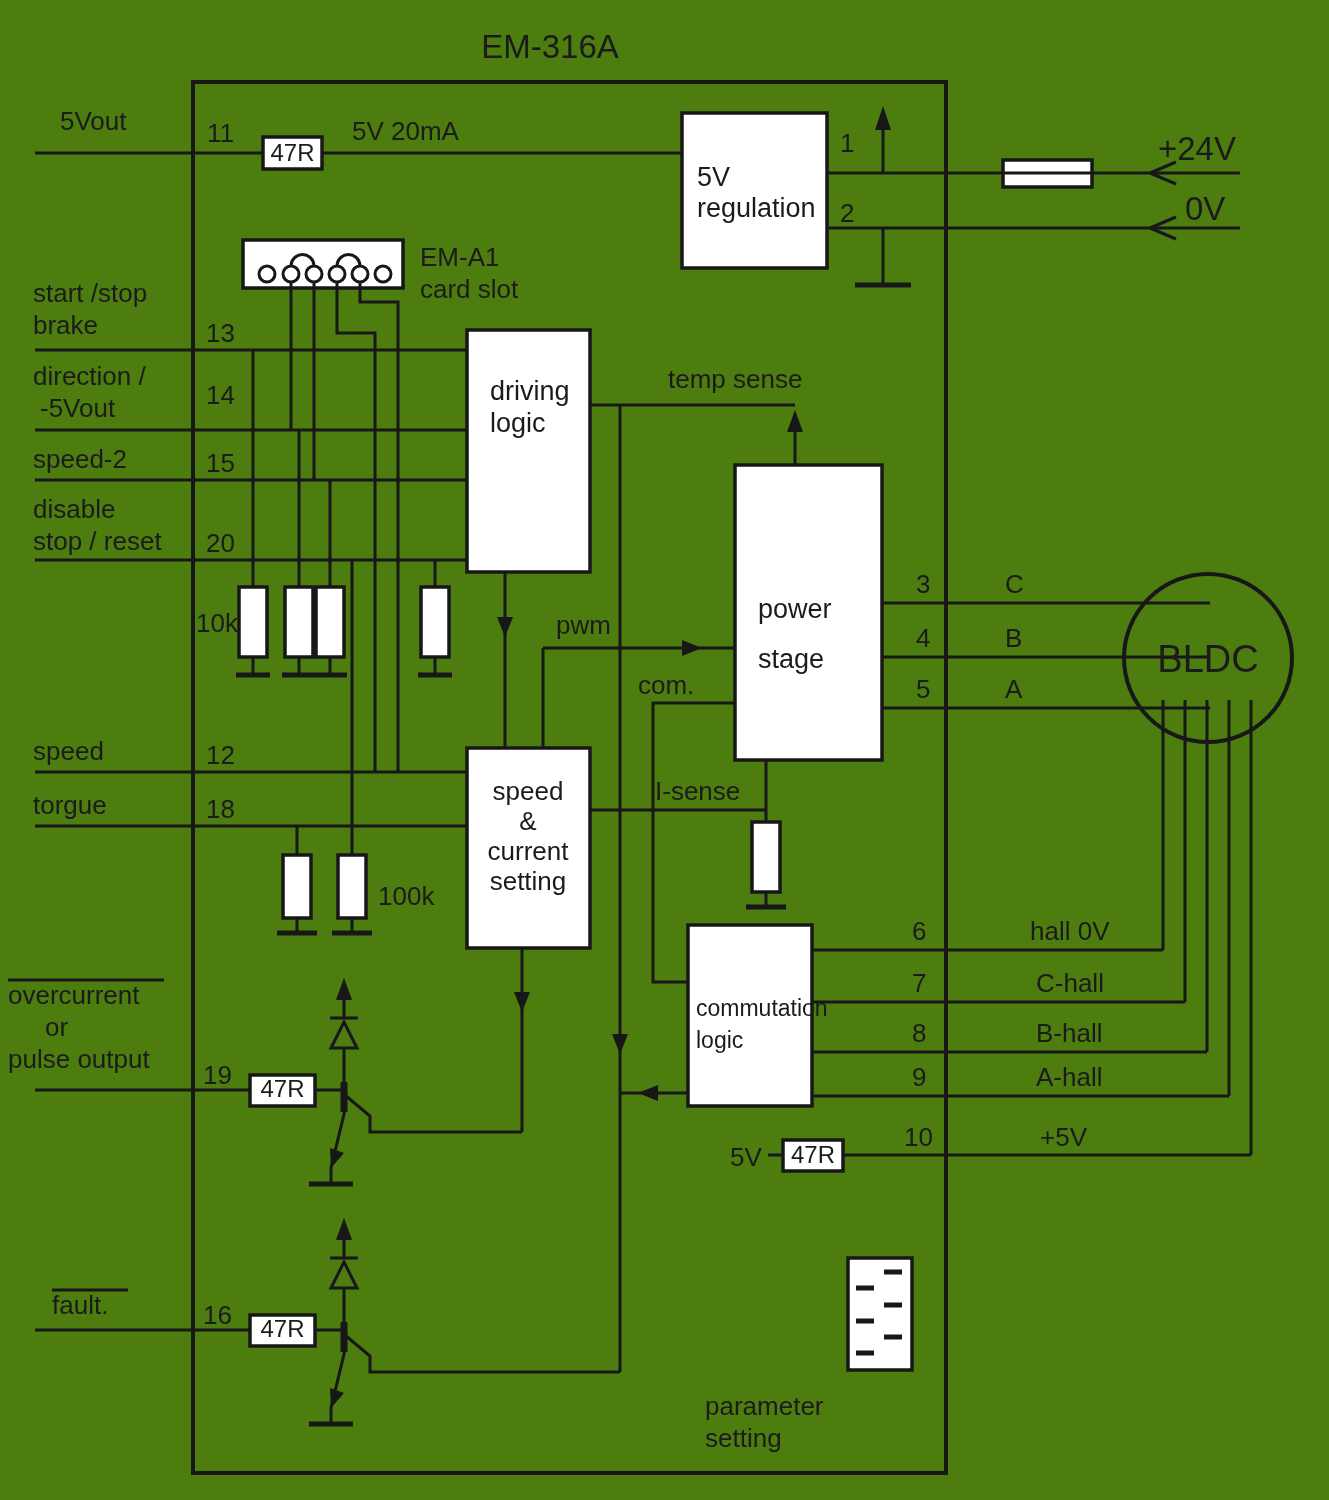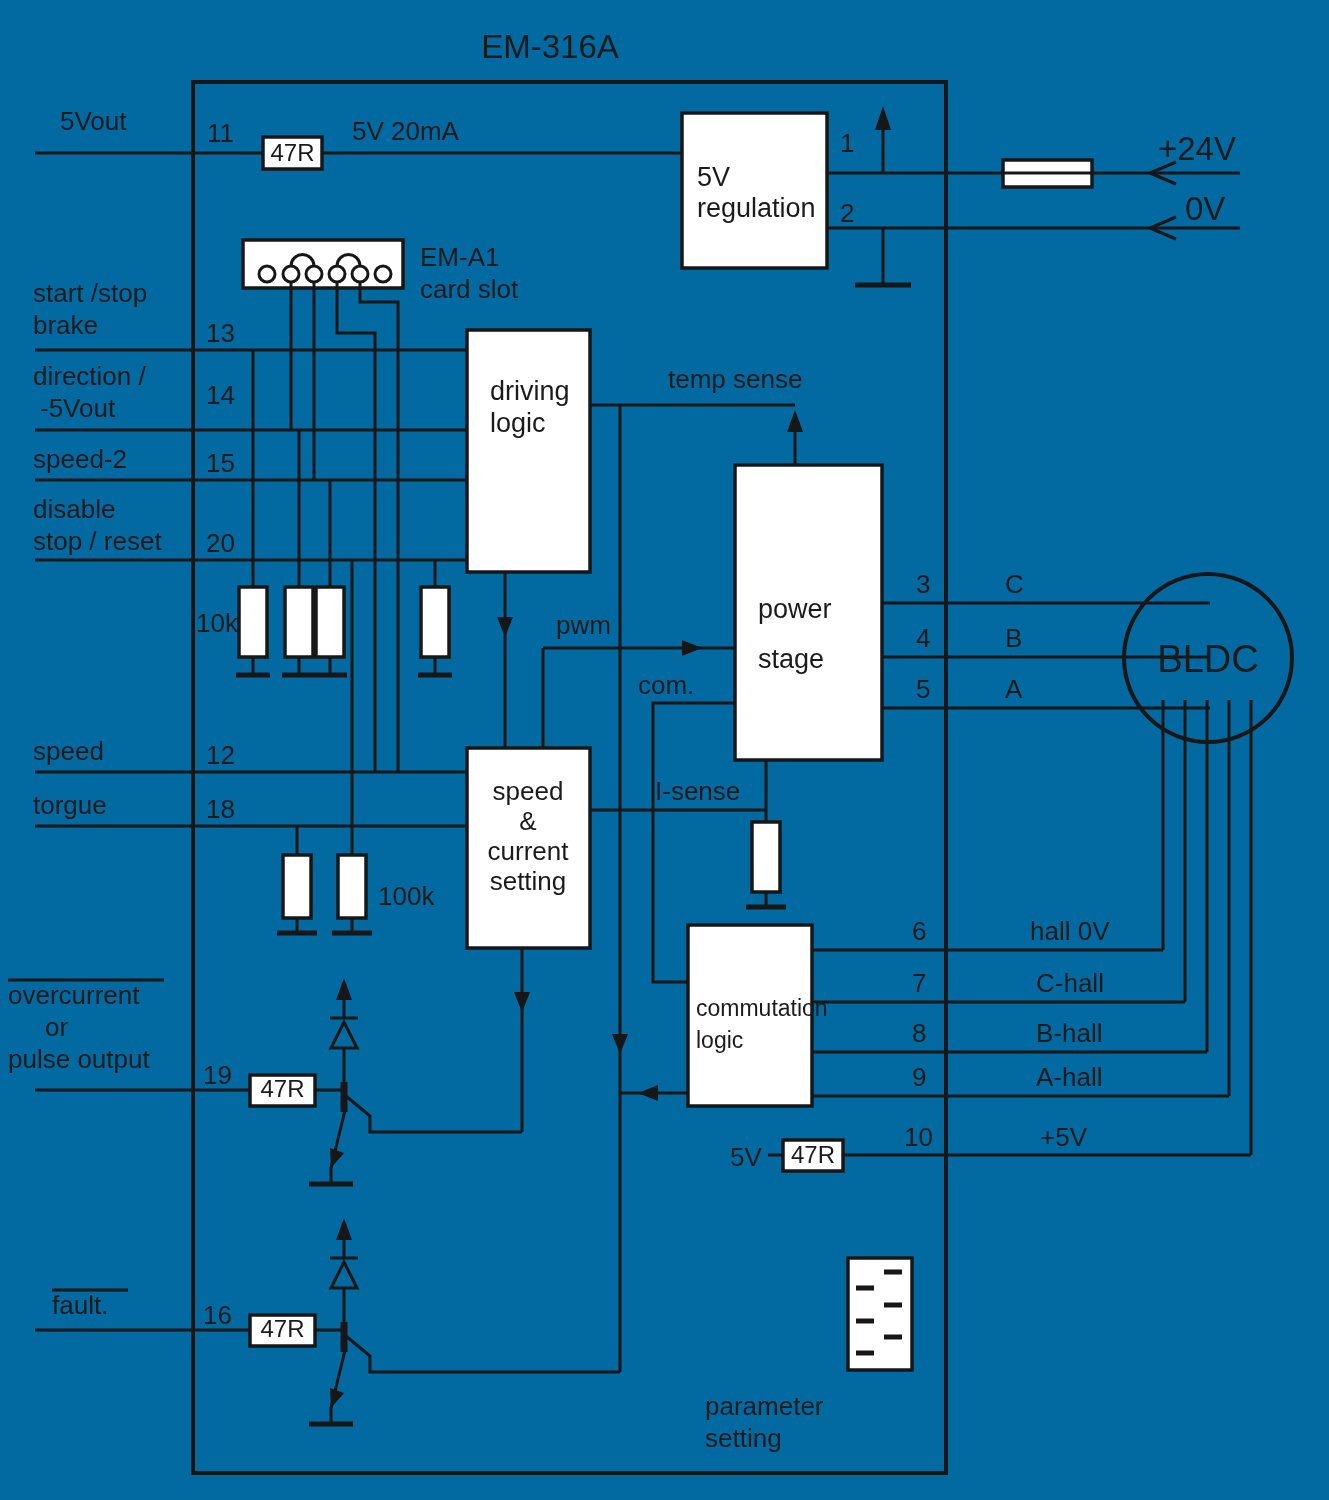--- a/index.html
+++ b/index.html
@@ -1,16 +1,16 @@
 <!DOCTYPE html>
 <html><head>
 <meta charset="utf-8">
 <style>
   html,body{margin:0;padding:0;background:#fff;}
-  .stage{width:1329px;height:1500px;position:relative;background:#0369a1;
+  .stage{width:1329px;height:1500px;position:relative;background:#4d7c0f;
          font-family:"Liberation Sans", sans-serif;}
   svg{display:block}
   text{fill:#1b1b1b;font-family:"Liberation Sans", sans-serif;font-size:26px;}
   .t-title{font-size:33px;}
   .t-block{font-size:27px;}
   .t-small{font-size:24px;}
   .t-comm{font-size:23px;}
   .t-bldc{font-size:38px;}
   .mid{text-anchor:middle;}
   .wire{stroke:#171717;stroke-width:3;fill:none;}

